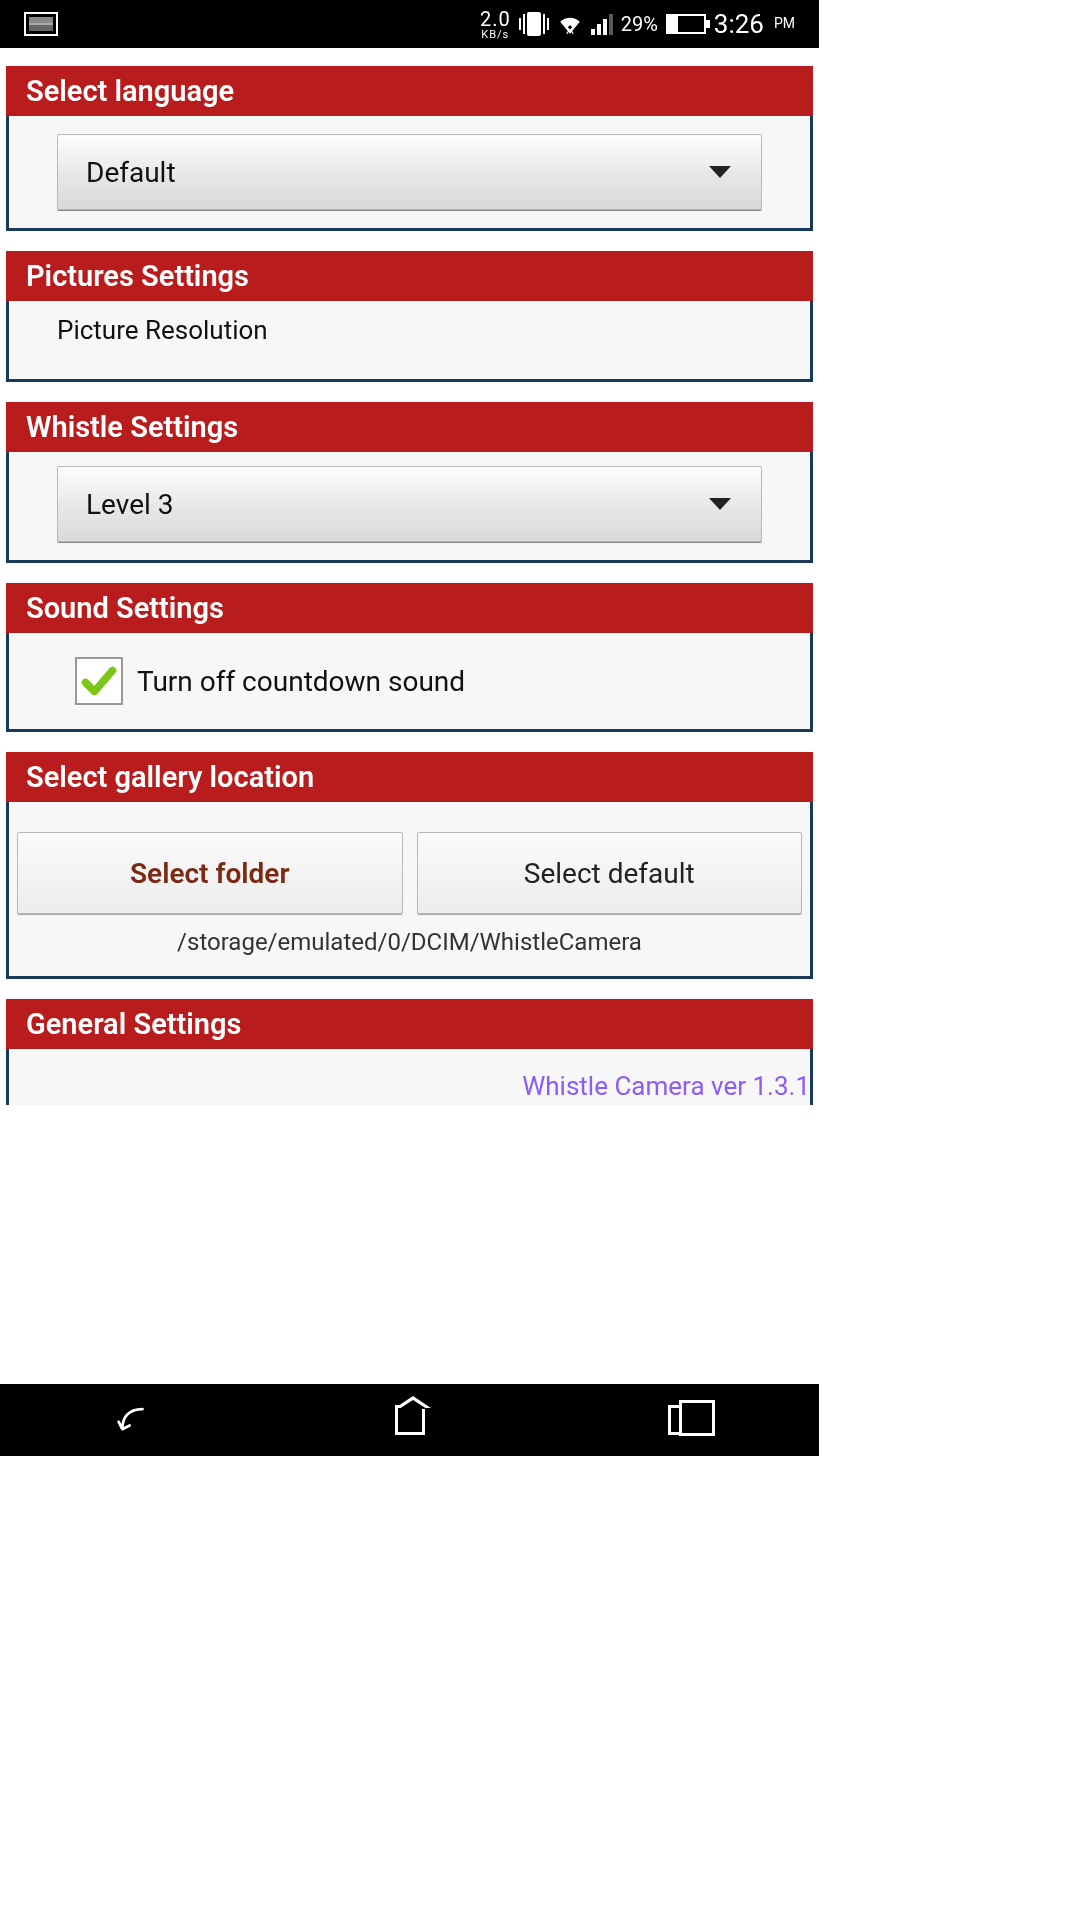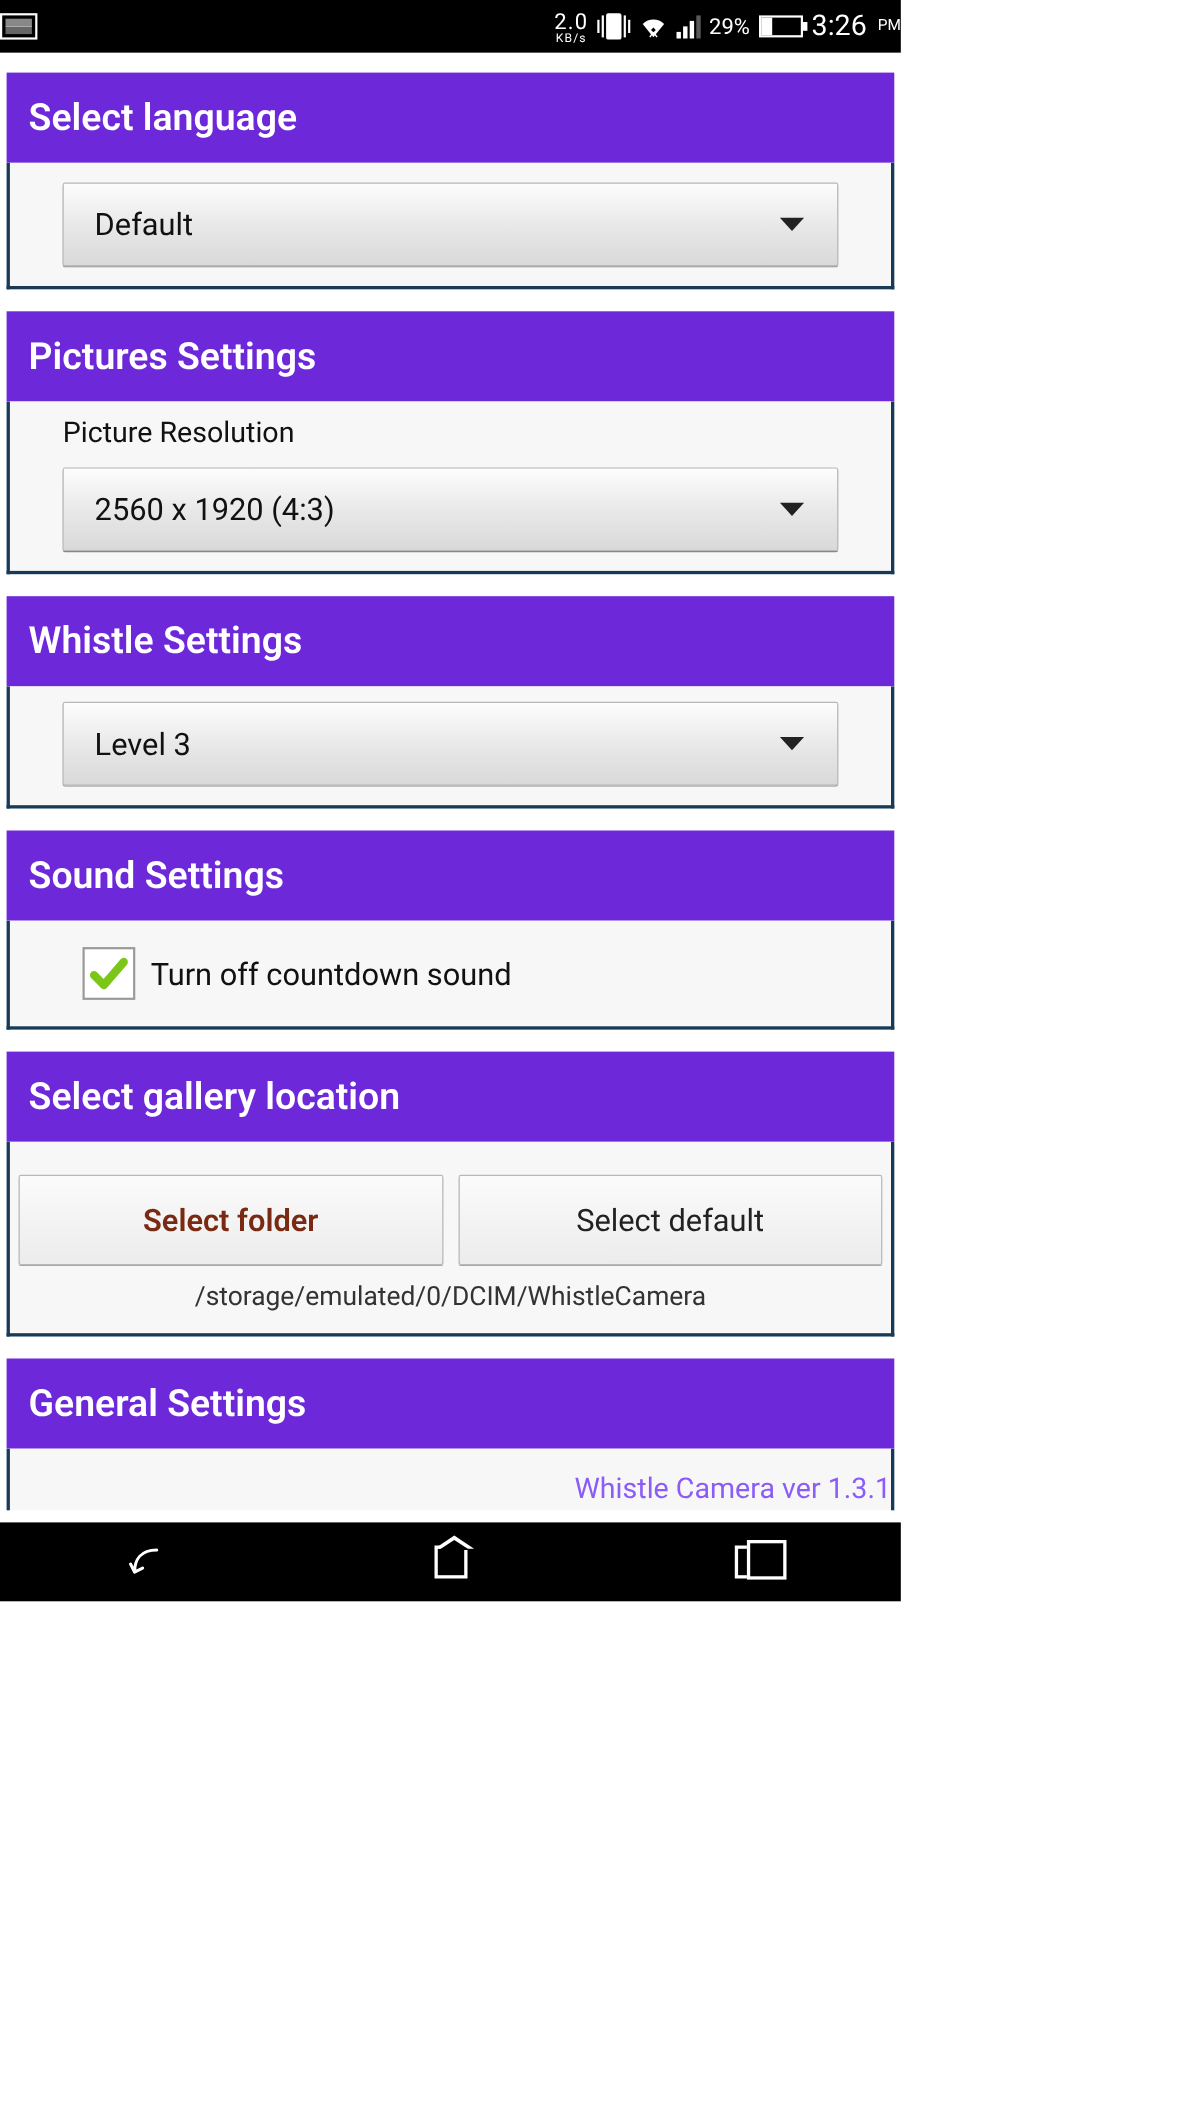--- a/index.html
+++ b/index.html
@@ -2,21 +2,21 @@
 <html><head>
 <meta charset="utf-8">
 <style>
   * { margin: 0; padding: 0; box-sizing: border-box; }
   html, body { width: 819px; height: 1456px; font-family: Roboto, "Helvetica Neue", Arial, sans-serif; background: #ffffff; }
   body { display: flex; flex-direction: column; }
 
   
   .status-bar {
     height: 48px; background: #000; color: #fff;
-    display: flex; align-items: center; padding: 0 0; font-size: 20px;
+    display: flex; align-items: center; padding: 0 24px; font-size: 20px;
   }
   .status-left { display: flex; align-items: center; }
   .status-right { margin-left: auto; display: flex; align-items: center; gap: 8px; }
   .app-icon {
     width: 34px; height: 24px; border: 2px solid #fff; position: relative;
   }
   .app-icon::before {
     content: ""; position: absolute; inset: 3px; background:
       linear-gradient(#888 0 45%, #aaa 45% 55%, #666 55% 100%);
   }
@@ -35,22 +35,22 @@
   .batt-icon::after{content:"";position:absolute;right:-6px;top:4px;width:4px;height:8px;background:#fff;}
   .batt-fill{position:absolute;left:0;top:0;bottom:0;width:29%;background:#fff;}
   .ampm{font-size:14px;margin-left:2px;align-self:flex-start;margin-top:6px;}
   .wifi-svg{width:26px;height:22px;}
 
   
   .content { flex: 1; overflow: hidden; background: #fff; }
   .section { margin: 20px 6px 0; }
   .section:first-child { margin-top: 18px; }
   .section-header {
-    background: #6d28d9; color: #fff; font-size: 34px; font-weight: 600;
-    padding: 21px 20px;
+    background: #b91c1c; color: #fff; font-size: 29px; font-weight: 600;
+    padding: 8px 20px;
   }
   .section-body {
     border: 3px solid #163a57; border-top: none; background: #f7f7f7;
     padding: 18px 48px;
   }
   .section-body.with-label { padding-top: 14px; }
   .body-label { text-align: left; font-size: 26px; color: #111; margin-bottom: 16px; }
   .spinner {
     height: 76px; border: 1px solid #b8b8b8; border-radius: 2px;
     background: linear-gradient(#fdfdfd, #e7e7e7 55%, #d9d9d9);
@@ -149,24 +149,20 @@
         <span>Default</span>
         <span class="caret"></span>
       </div>
     </div>
   </div>
 
   <div class="section">
     <div class="section-header">Pictures Settings</div>
     <div class="section-body with-label">
       <div class="body-label">Picture Resolution</div>
-      <div class="spinner">
-        <span>2560 x 1920 (4:3)</span>
-        <span class="caret"></span>
-      </div>
     </div>
   </div>
 
   <div class="section">
     <div class="section-header">Whistle Settings</div>
     <div class="section-body with-label">
       <div class="spinner">
         <span>Level 3</span>
         <span class="caret"></span>
       </div>

